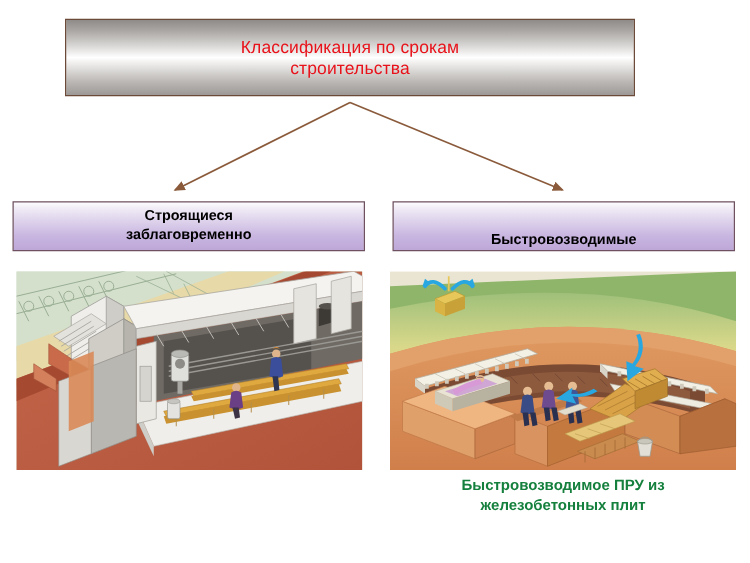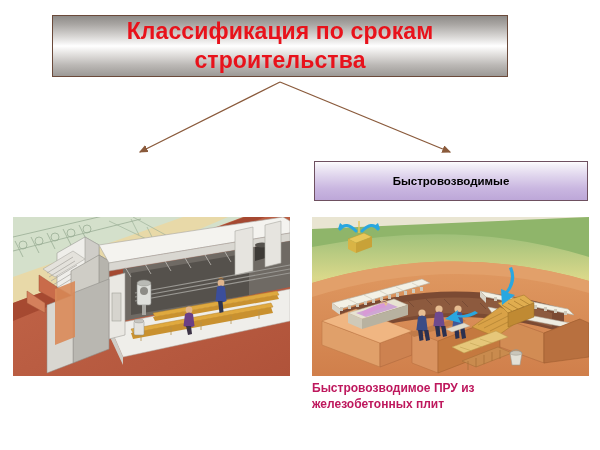--- a/index.html
+++ b/index.html
@@ -38,22 +38,22 @@
         #e2e0de 64%,
         #bbb8b5 82%,
         #9c9996 100%);
     box-sizing: border-box;
     display: flex;
     align-items: center;
     justify-content: center;
   }
   #title-text {
     color: #e8121b;
-    font-size: 23px;
-    font-weight: bold;
+    font-size: 14px;
+    font-weight: normal;
     line-height: 1.25;
     text-align: center;
     letter-spacing: 0.1px;
     white-space: pre-line;
   }
 
   
   #connectors {
     position: absolute;
     left: 0; top: 0;
@@ -73,21 +73,21 @@
         #fdfcfe 0%,
         #f2eef7 10%,
         #ded3ec 38%,
         #c9b6e0 70%,
         #bda7d8 100%);
     display: flex;
     align-items: center;
     justify-content: center;
   }
   #cat-box-left  { left: 10px;  width: 282px; }
-  #cat-box-right { left: 314px; width: 274px; }
+  #cat-box-right { left: 314px; width: 274px; align-items: flex-end; }
   .cat-label {
     font-size: 11.5px;
     font-weight: bold;
     color: #000000;
     text-align: center;
     line-height: 1.3;
     white-space: pre-line;
   }
 
   
@@ -100,21 +100,22 @@
   }
   #panel-left  { left: 13px;  width: 277px; }
   #panel-right { left: 312px; width: 277px; }
   .panel svg { display: block; width: 100%; height: 100%; }
 
   
   .caption {
     position: absolute;
     font-size: 12px;
     font-weight: bold;
-    color: #be185d;
+    color: #15803d;
+    text-align: center;
     line-height: 1.3;
     white-space: pre-line;
   }
   #caption-left  { left: 13px;  top: 396px; width: 277px; }
   #caption-right { left: 312px; top: 381px; width: 277px; }
 </style>
 </head>
 <body>
 
 <div id="slide">
@@ -127,20 +128,24 @@
   <svg id="connectors" viewBox="0 0 600 450">
     <defs>
       <marker id="arrowhead" markerWidth="7" markerHeight="7" refX="6" refY="3" orient="auto">
         <path d="M0,0 L7,3 L0,6 z" fill="#8a5a3b"></path>
       </marker>
     </defs>
     <path d="M280,82 L140,152" stroke="#8a5a3b" stroke-width="1.3" fill="none" marker-end="url(#arrowhead)"></path>
     <path d="M280,82 L450,152" stroke="#8a5a3b" stroke-width="1.3" fill="none" marker-end="url(#arrowhead)"></path>
   </svg>
 
+  <div class="cat-box" id="cat-box-left">
+    <div class="cat-label">Строящиеся
+заблаговременно</div>
+  </div>
   <div class="cat-box" id="cat-box-right">
     <div class="cat-label">Быстровозводимые</div>
   </div>
 
   <div class="panel" id="panel-left">
     <svg viewBox="0 0 277 159" preserveAspectRatio="none">
       <defs>
         <linearGradient id="soilL" x1="0" y1="0" x2="0" y2="1">
           <stop offset="0%" stop-color="#a9472f"></stop>
           <stop offset="100%" stop-color="#bf5f42"></stop>

